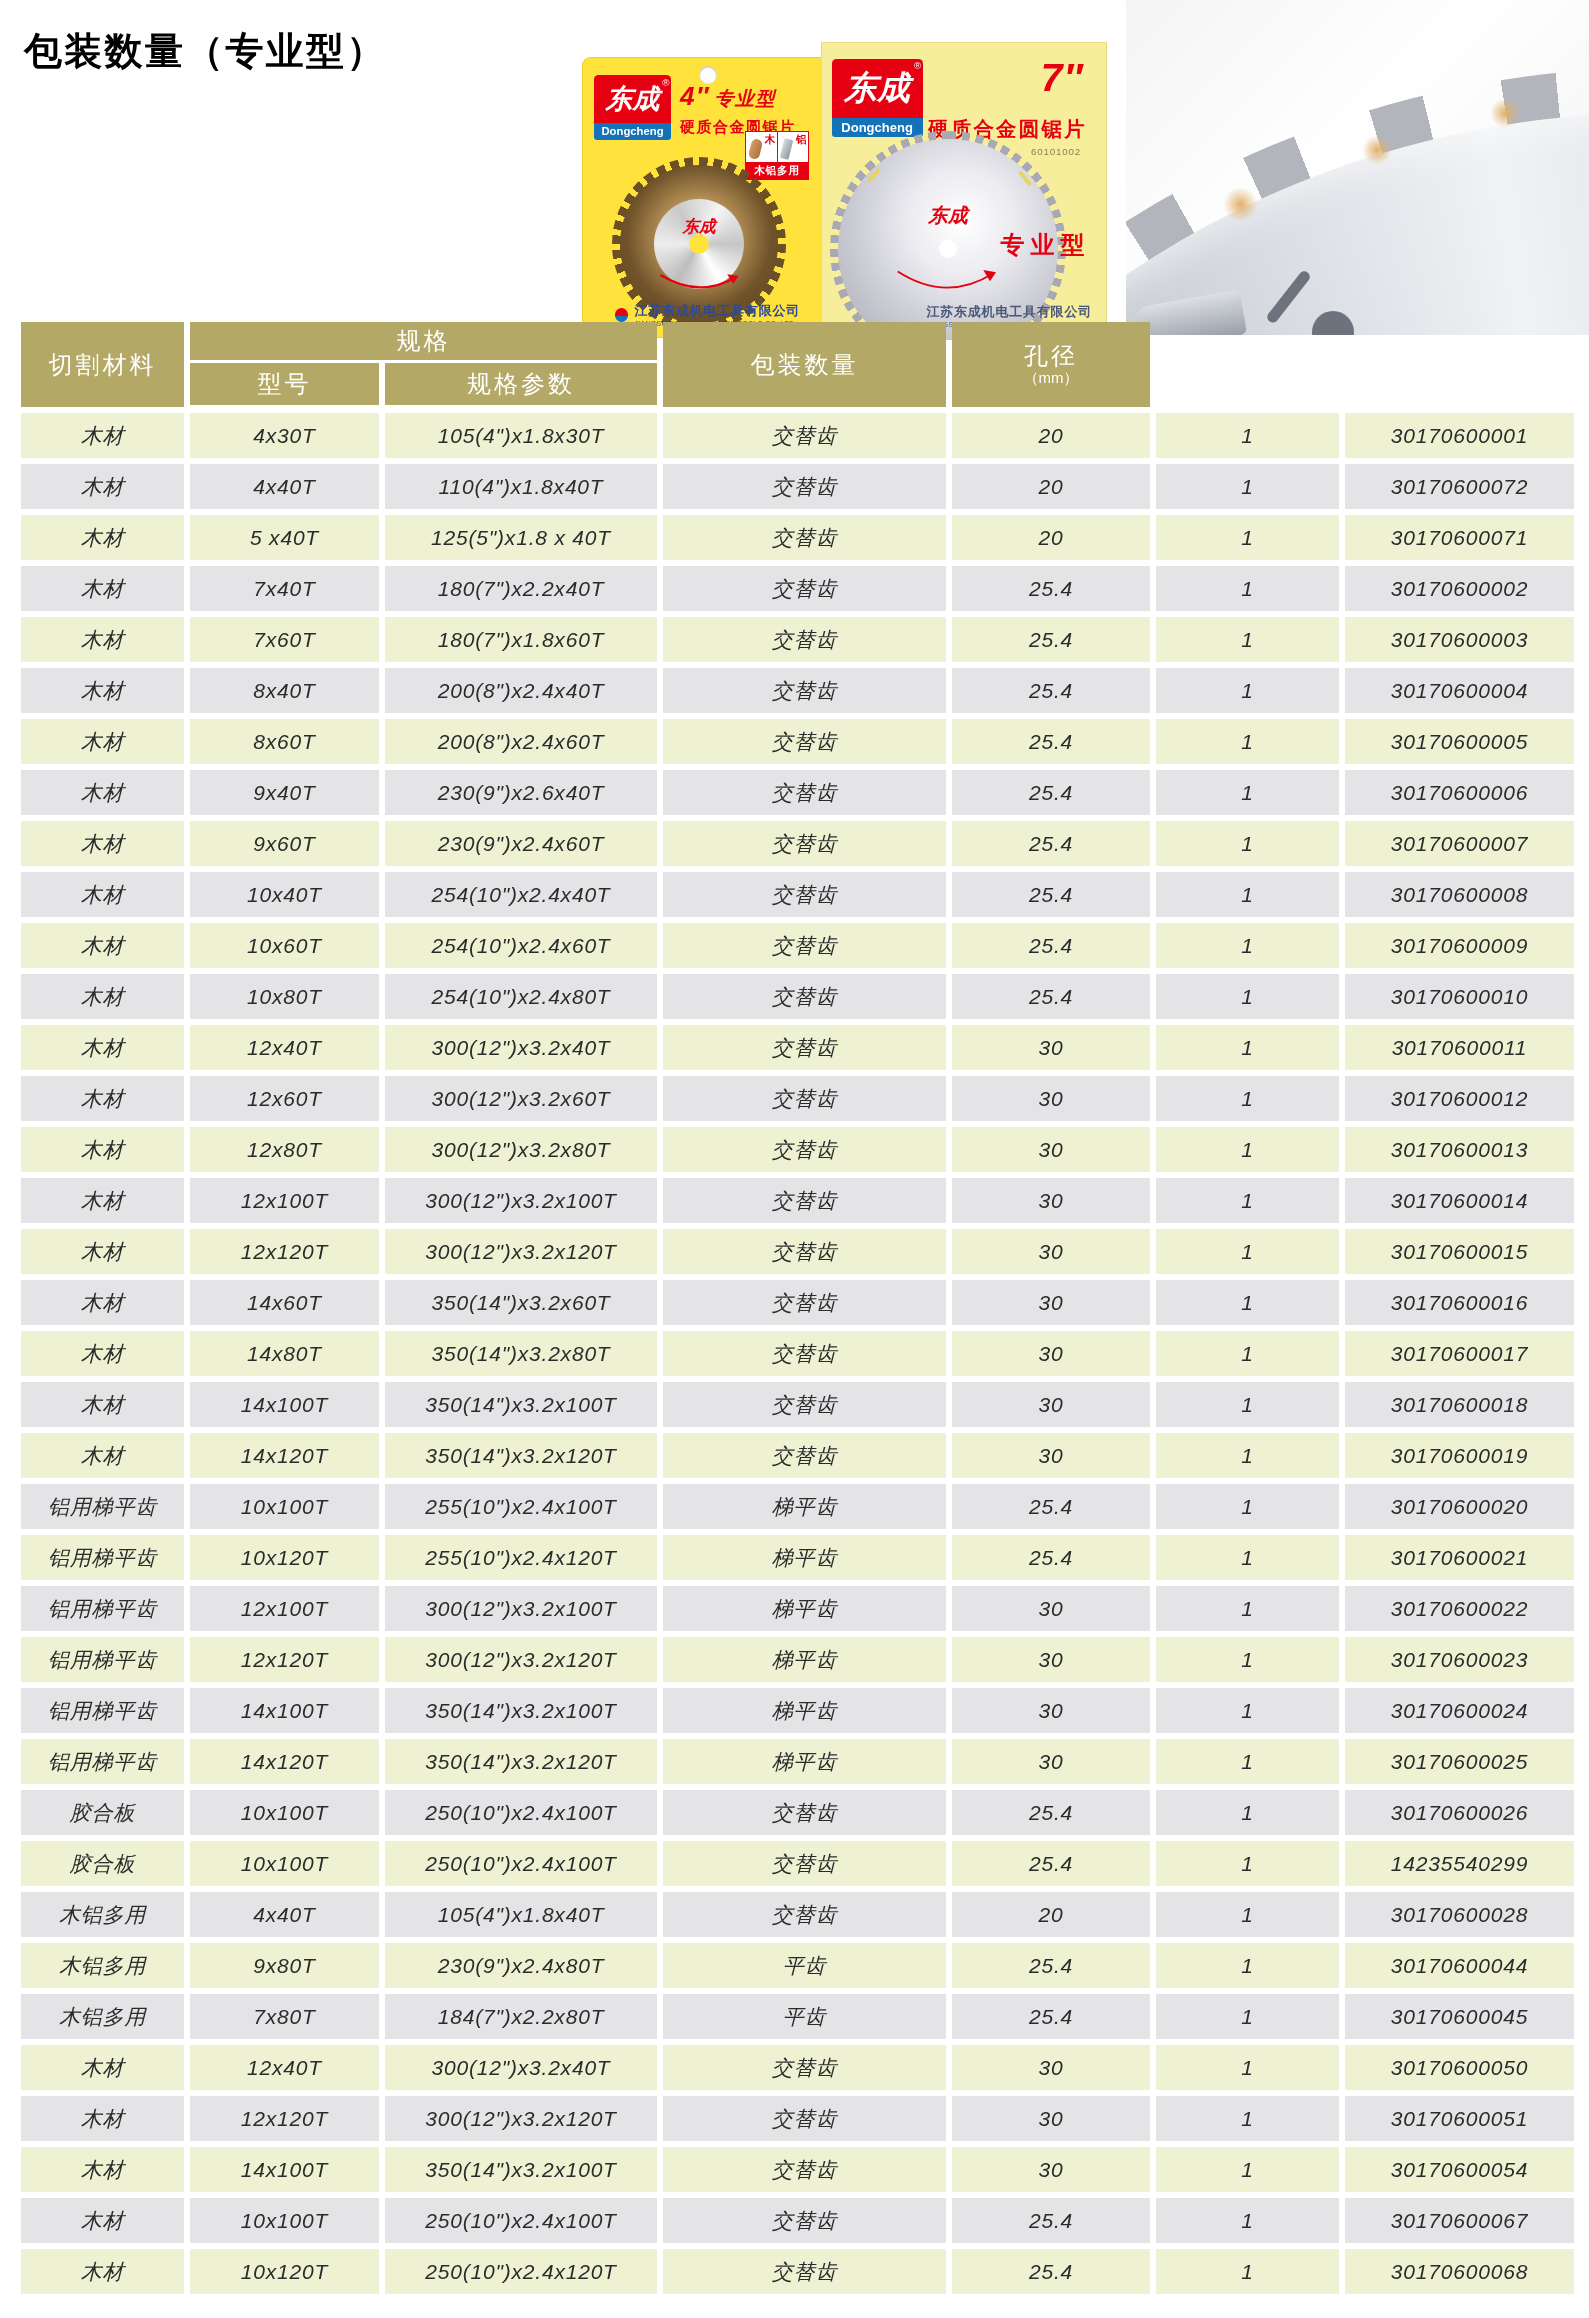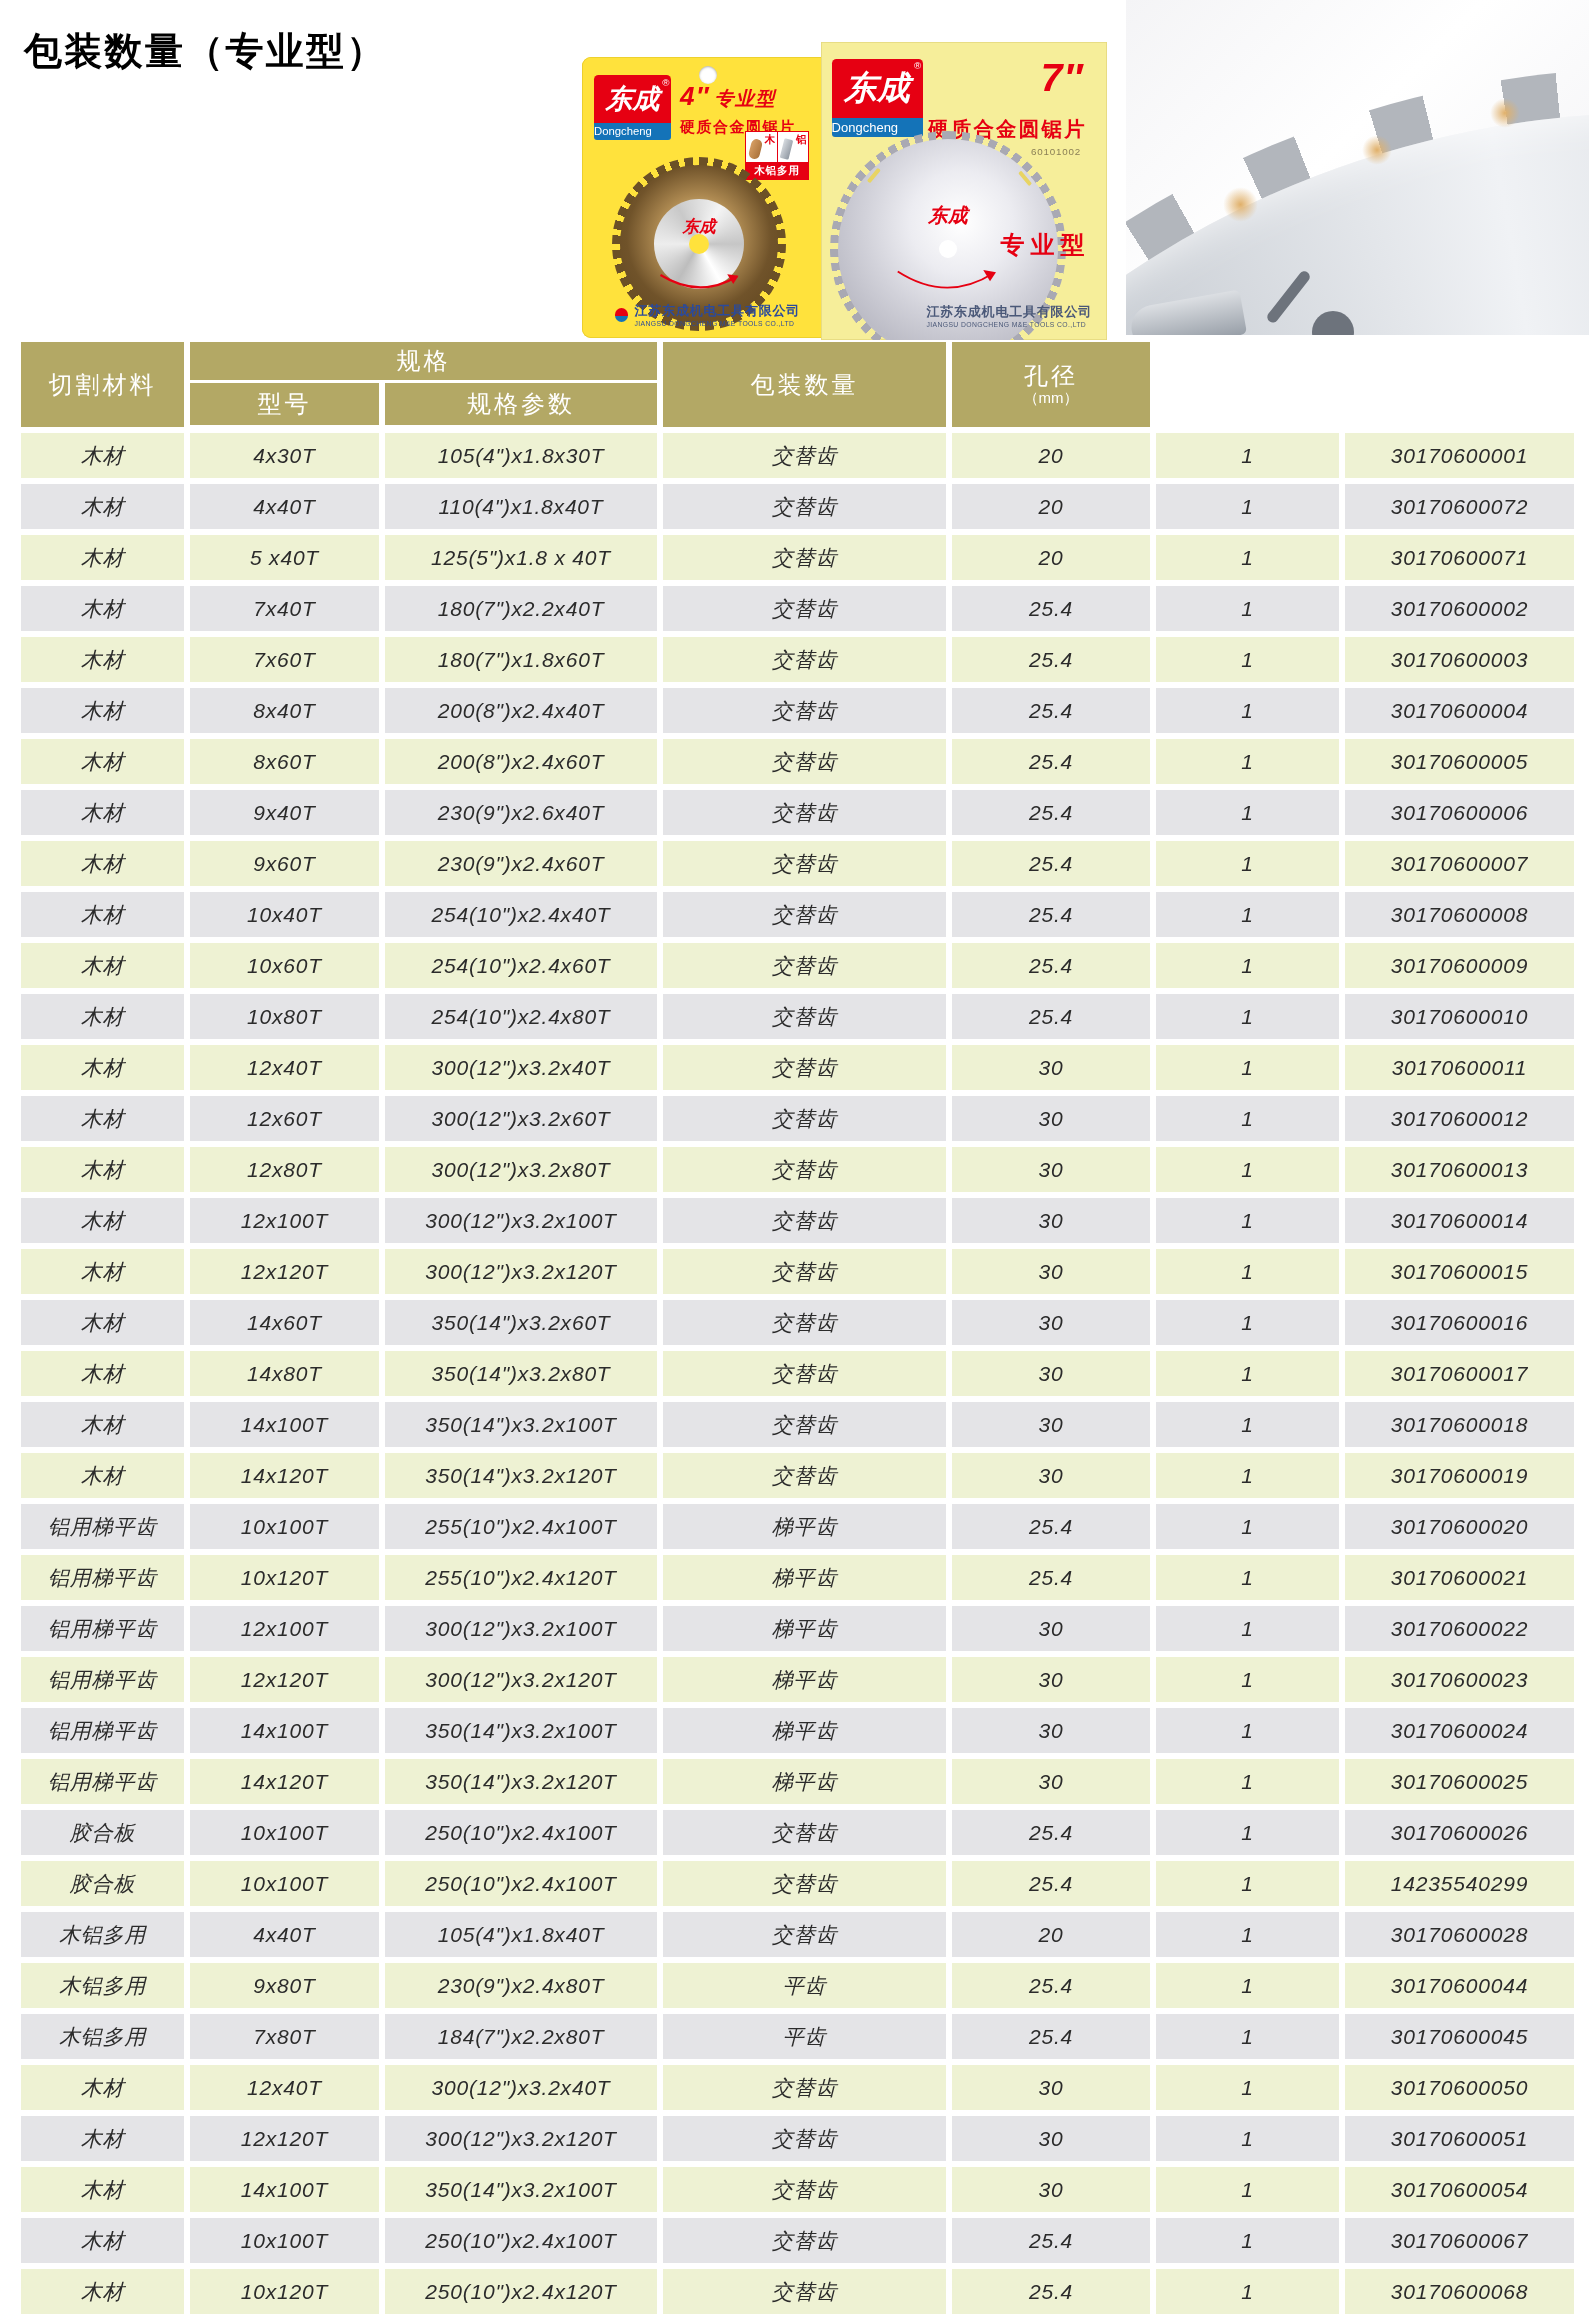--- a/index.html
+++ b/index.html
@@ -28,21 +28,21 @@
   .hang-hole{position:absolute;left:50%;top:9px;width:18px;height:18px;margin-left:-9px;
     background:#fff;border-radius:50%;box-shadow:0 0.8px 2.3px rgba(0,0,0,.35) inset;}
   .logo{position:absolute;display:flex;flex-direction:column;}
   .pack-small .logo{left:12px;top:18px;width:77px;}
   .pack-large .logo{left:10.6px;top:16.6px;width:91px;}
   .logo-red{background:var(--red);color:#fff;display:flex;align-items:center;justify-content:center;
     font-weight:800;font-style:italic;border-radius:4.5px 4.5px 0 0;position:relative;}
   .pack-small .logo-red{height:48px;font-size:27px;}
   .pack-large .logo-red{height:59px;font-size:33px;}
   .logo-reg{position:absolute;right:1.5px;top:1.5px;font-size:9.8px;font-style:normal;font-weight:400;}
-  .logo-blue{background:var(--blue);color:#fff;text-align:left;font-weight:400;
+  .logo-blue{background:var(--blue);color:#fff;text-align:center;font-weight:700;
     border-radius:0 0 3px 3px;}
   .pack-small .logo-blue{height:16.6px;font-size:11.3px;line-height:16.6px;}
   .pack-large .logo-blue{height:19px;font-size:13px;line-height:19px;}
   .headline{position:absolute;left:98px;top:24px;color:var(--red);}
   .headline .size-row{font-size:26px;font-weight:800;font-style:italic;letter-spacing:1.5px;}
   .headline .size-row .type{font-size:19px;margin-left:4.5px;}
   .headline .prod{font-size:15px;font-weight:700;letter-spacing:1.5px;margin-top:6px;font-style:normal;}
   .badge{position:absolute;left:163px;top:74px;width:64px;border:1.5px solid var(--red);background:#fff;}
   .badge-icons{display:flex;height:30px;}
   .badge-half{flex:1;position:relative;border-right:0.8px solid var(--red);}
@@ -110,21 +110,21 @@
   .glint-2{left:236px;top:135px;width:30px;height:30px;}
   .glint-3{left:364px;top:98px;width:30px;height:30px;}
   .photo-slot{position:absolute;left:157px;top:266px;width:11.3px;height:62px;border-radius:6px;
     background:#6d737c;transform:rotate(38deg);}
   .photo-slot-ball{position:absolute;left:186px;top:311px;width:42px;height:42px;border-radius:50%;
     background:#6d737c;}
   .photo-tab{position:absolute;left:4.5px;top:299px;width:113px;height:45px;border-radius:23px 6px 6px 23px;
     background:linear-gradient(180deg,#dcdfe3,#989fa8);transform:rotate(-10deg);}
 
   
-  .spec-table{position:absolute;left:21px;top:342px;width:1558px;}
+  .spec-table{position:absolute;left:21px;top:322px;width:1558px;}
   .thead{display:grid;grid-template-columns:163px 467px 283px 198px 183px 229px;column-gap:6px;
     height:85px;}
   .th{background:var(--header-bg);color:#fff;display:flex;flex-direction:column;align-items:center;
     justify-content:center;font-size:24px;letter-spacing:3px;line-height:1.05;}
   .th-unit{font-size:15px;letter-spacing:0;margin-top:1.5px;}
   .th-group{display:grid;grid-template-rows:38px 42px;row-gap:3px;}
   .th-group-top{height:auto;}
   .th-sub{display:grid;grid-template-columns:189px 272px;column-gap:6px;}
   .tbody{display:flex;flex-direction:column;gap:6px;margin-top:6px;font-style:italic;}
   .trow{display:grid;grid-template-columns:163px 189px 272px 283px 198px 183px 229px;column-gap:6px;

